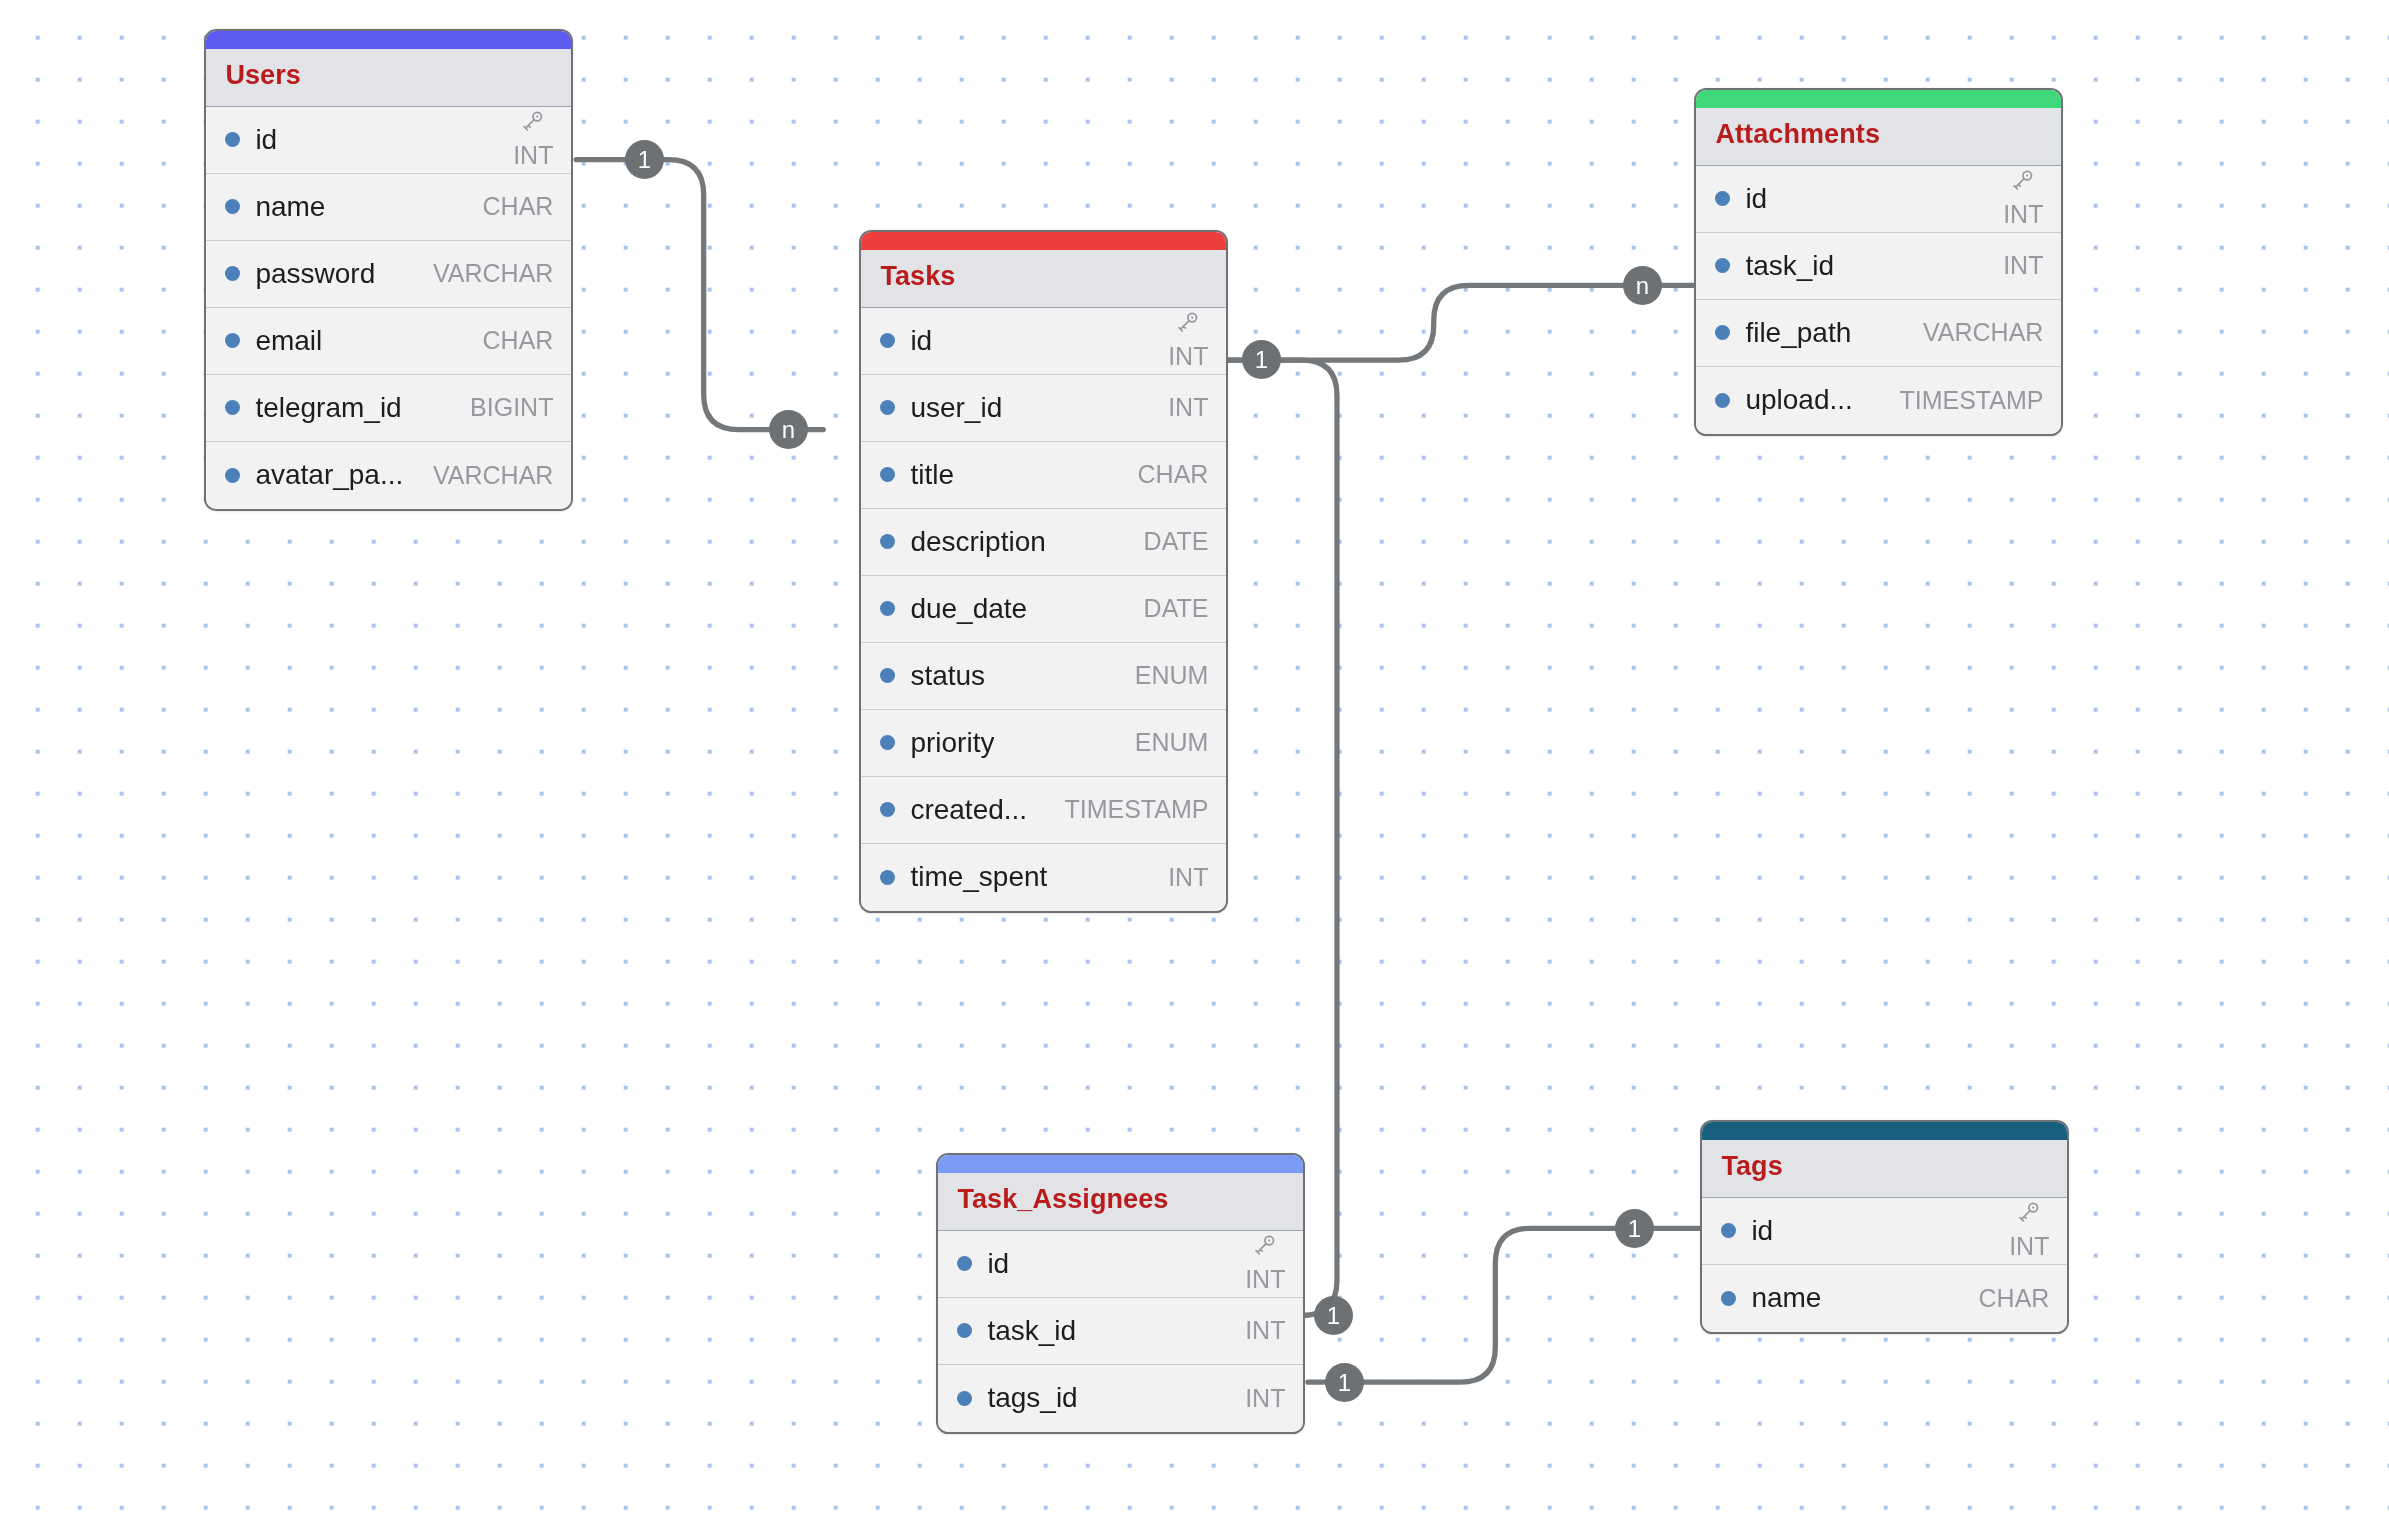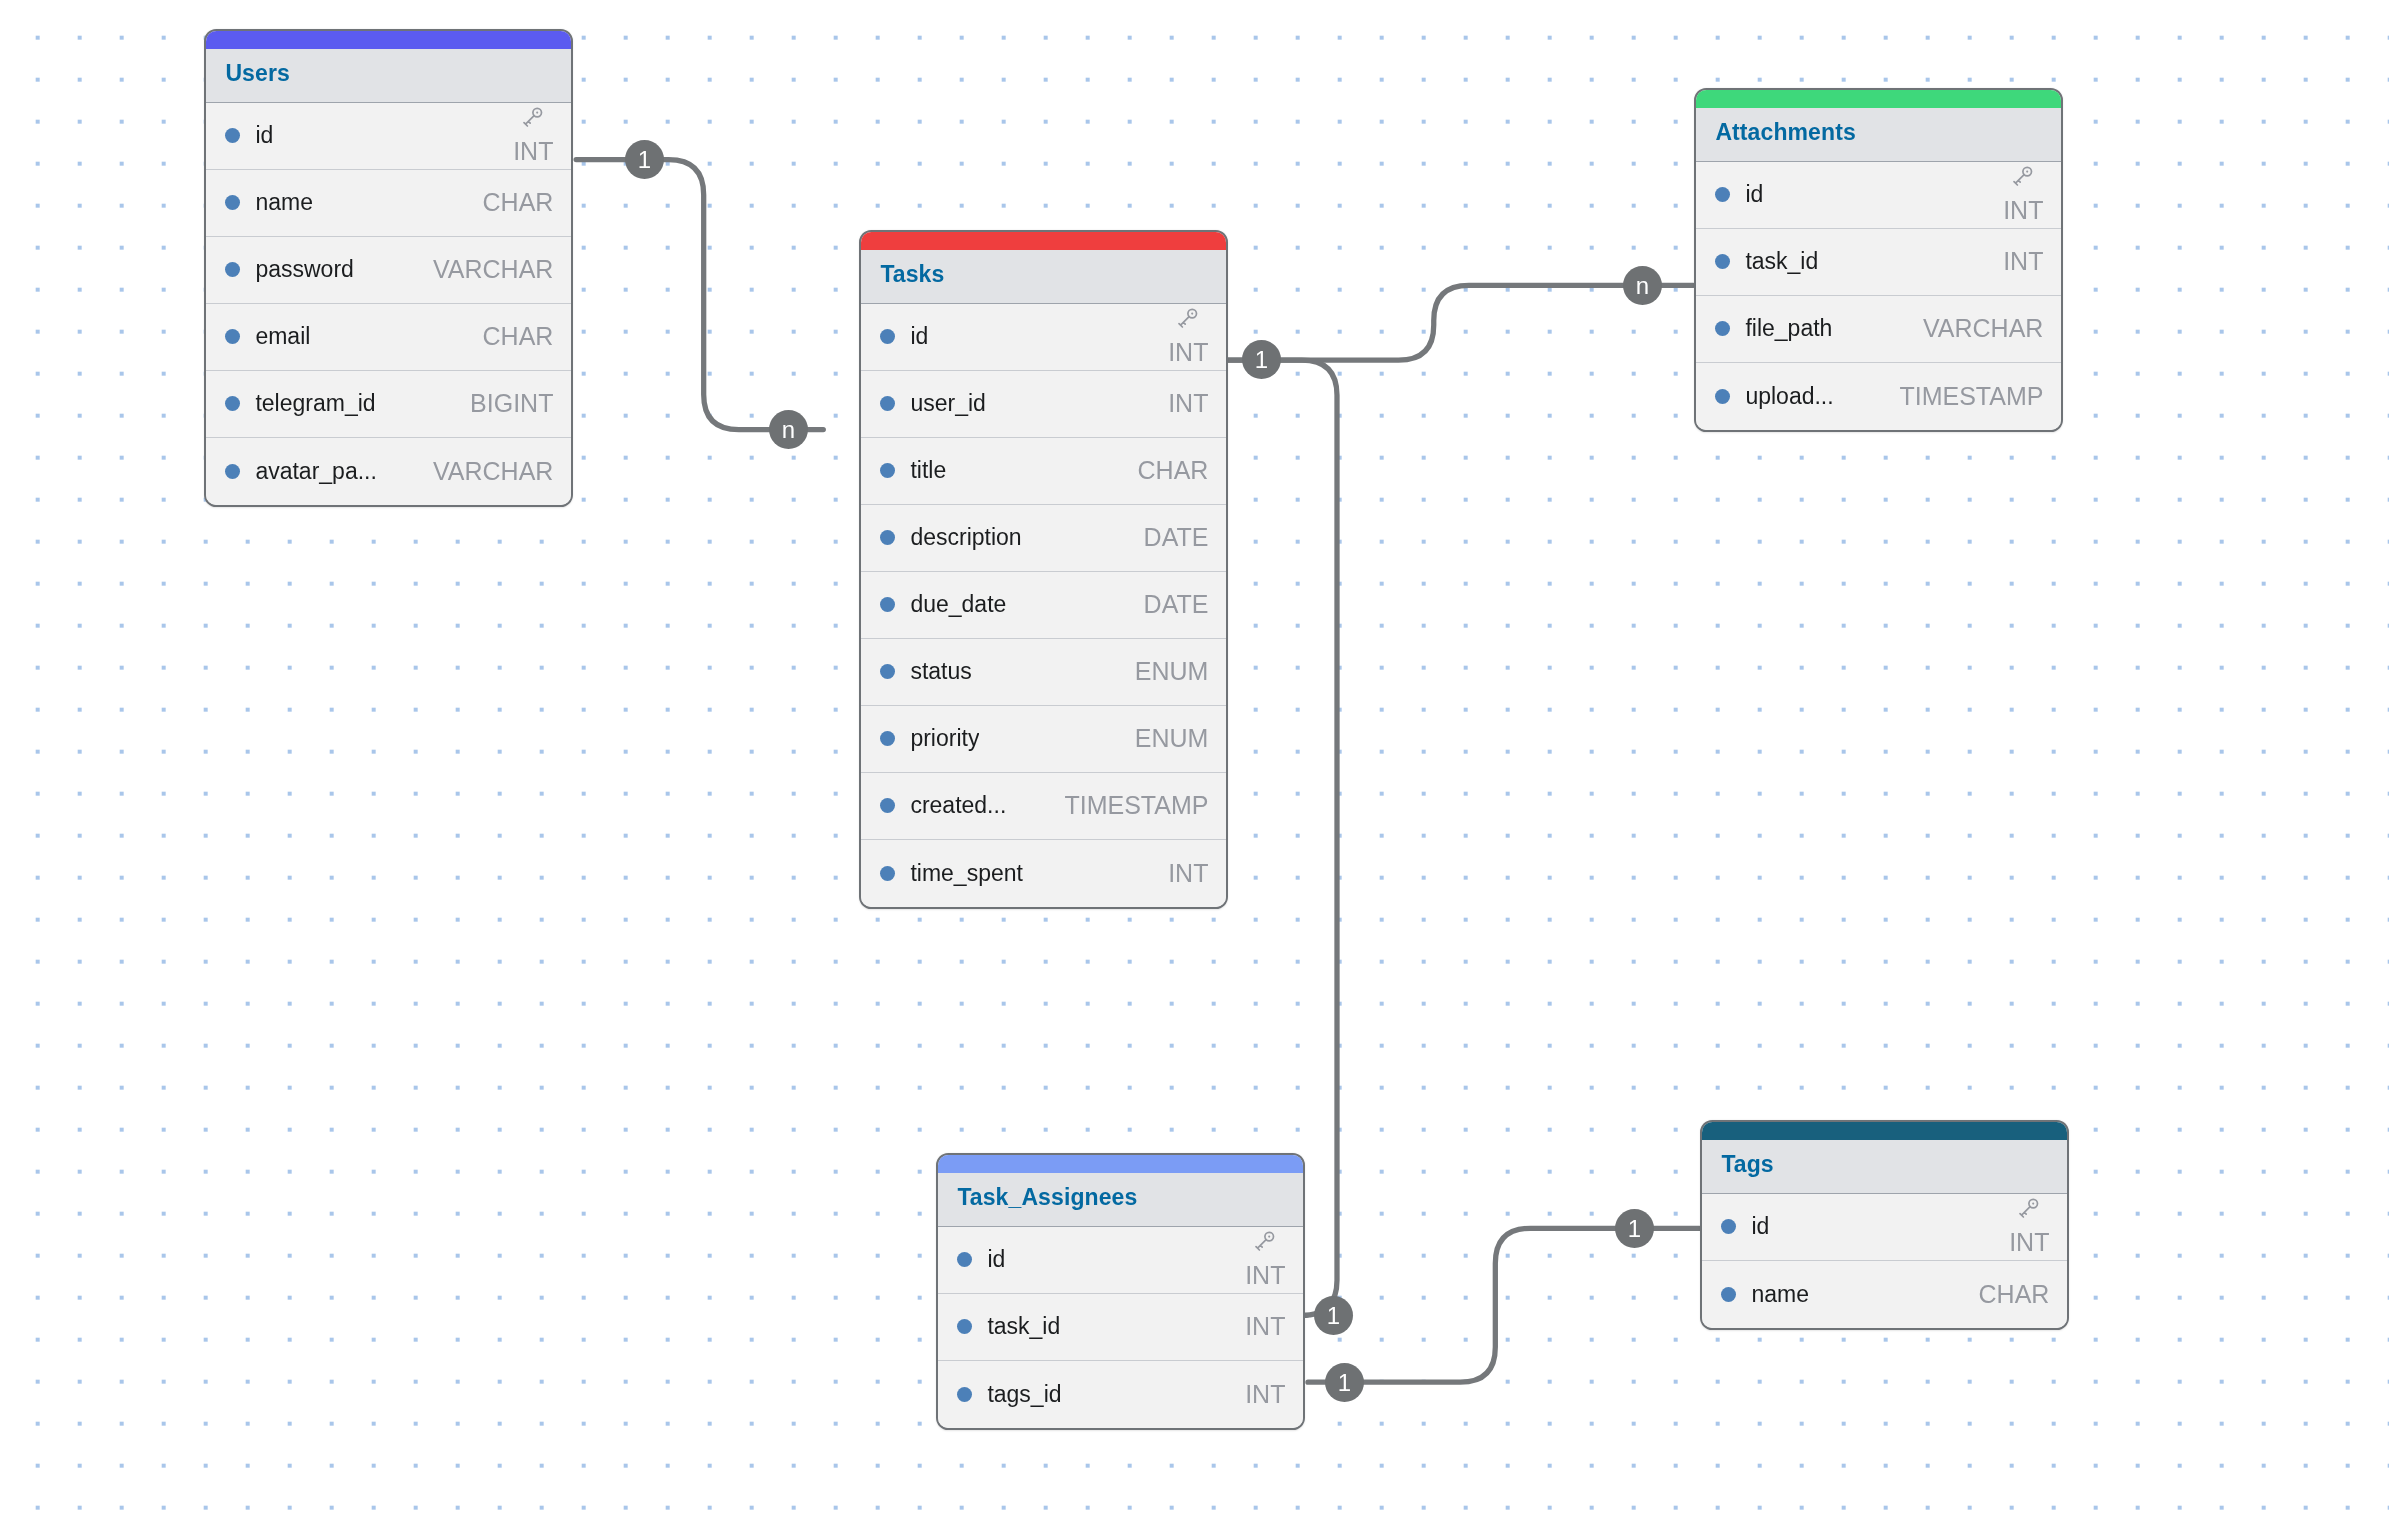--- a/index.html
+++ b/index.html
@@ -40,23 +40,23 @@
   .accent-bar {
     height: 17.6px;
     width: 100%;
   }
   .entity-title-band {
     background: #e1e3e6;
     padding: 11.4px 19.4px 15px 19.4px;
     border-bottom: 1.8px solid #9ea4ac;
   }
   .entity-title {
-    font-size: 23px;
+    font-size: 27px;
     font-weight: bold;
-    color: #0369a1;
+    color: #b91c1c;
     letter-spacing: 0.1px;
   }
   .fields {
     display: block;
   }
   .field-row {
     display: flex;
     align-items: center;
     height: 67px;
     padding: 0 17.6px 0 19.4px;
@@ -69,21 +69,21 @@
   }
   .bullet {
     width: 15px;
     height: 15px;
     border-radius: 50%;
     background: #4c80b8;
     flex: 0 0 auto;
     margin-right: 15px;
   }
   .field-name {
-    font-size: 23px;
+    font-size: 28px;
     color: #1b1d1f;
     white-space: nowrap;
     overflow: hidden;
   }
   .field-right {
     margin-left: auto;
     display: flex;
     align-items: center;
     gap: 8px;
     padding-left: 12.3px;

